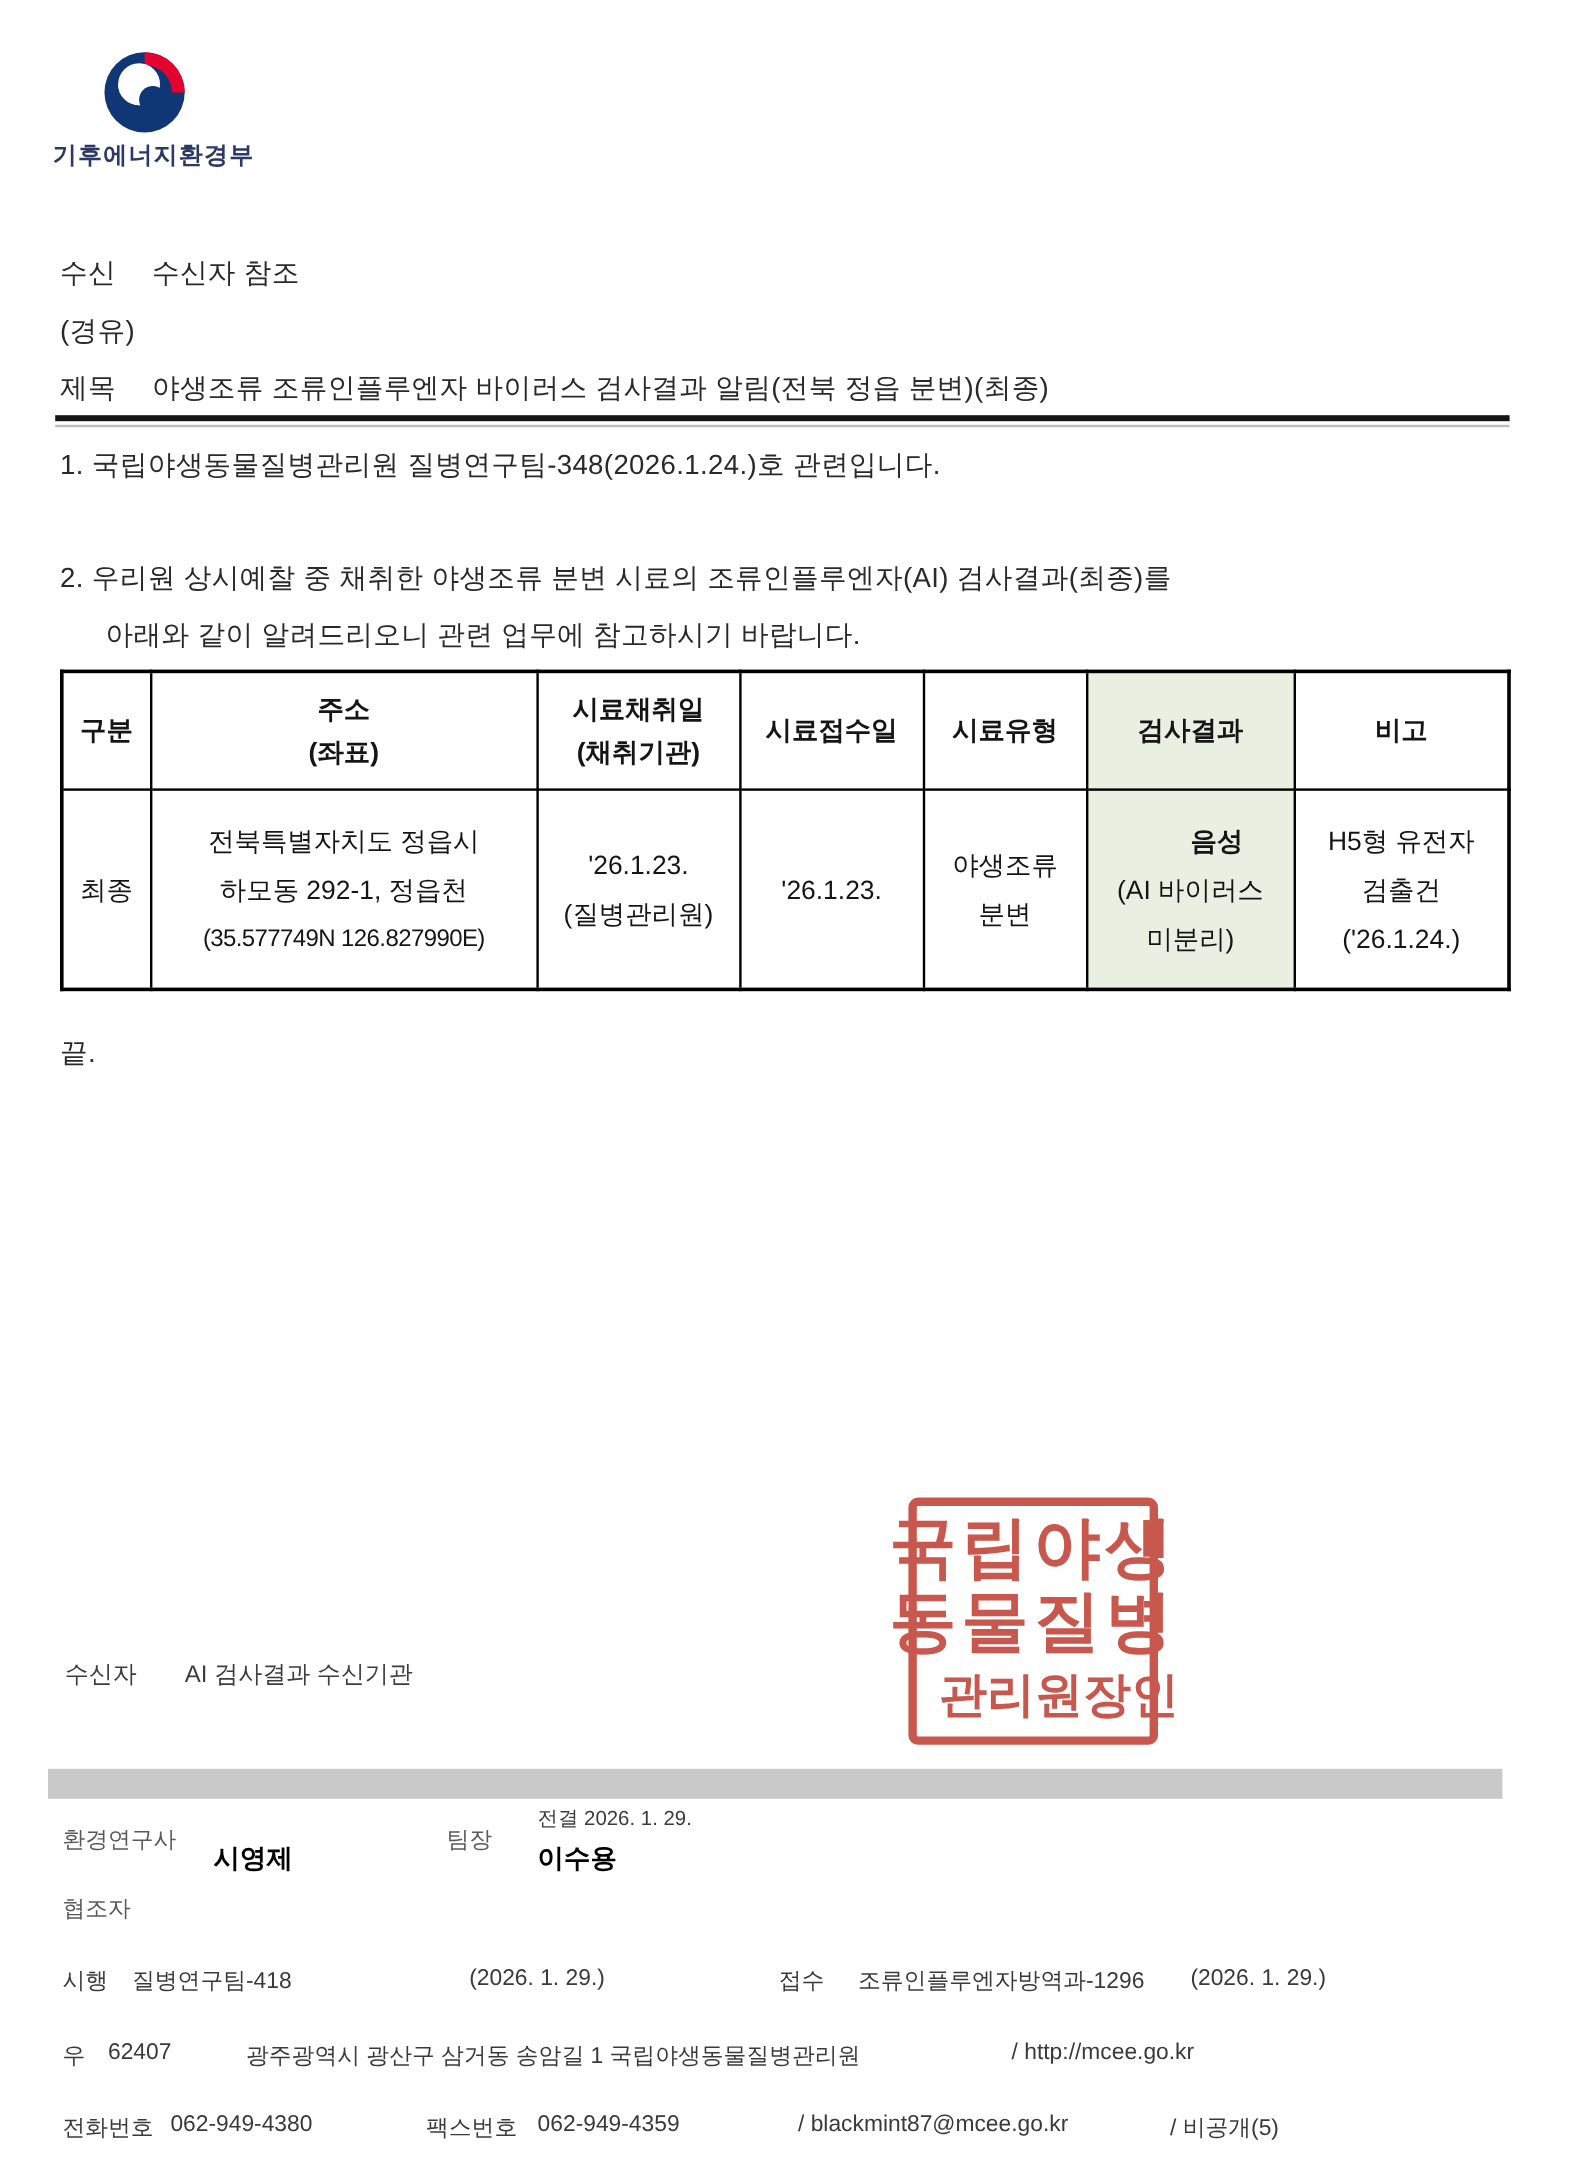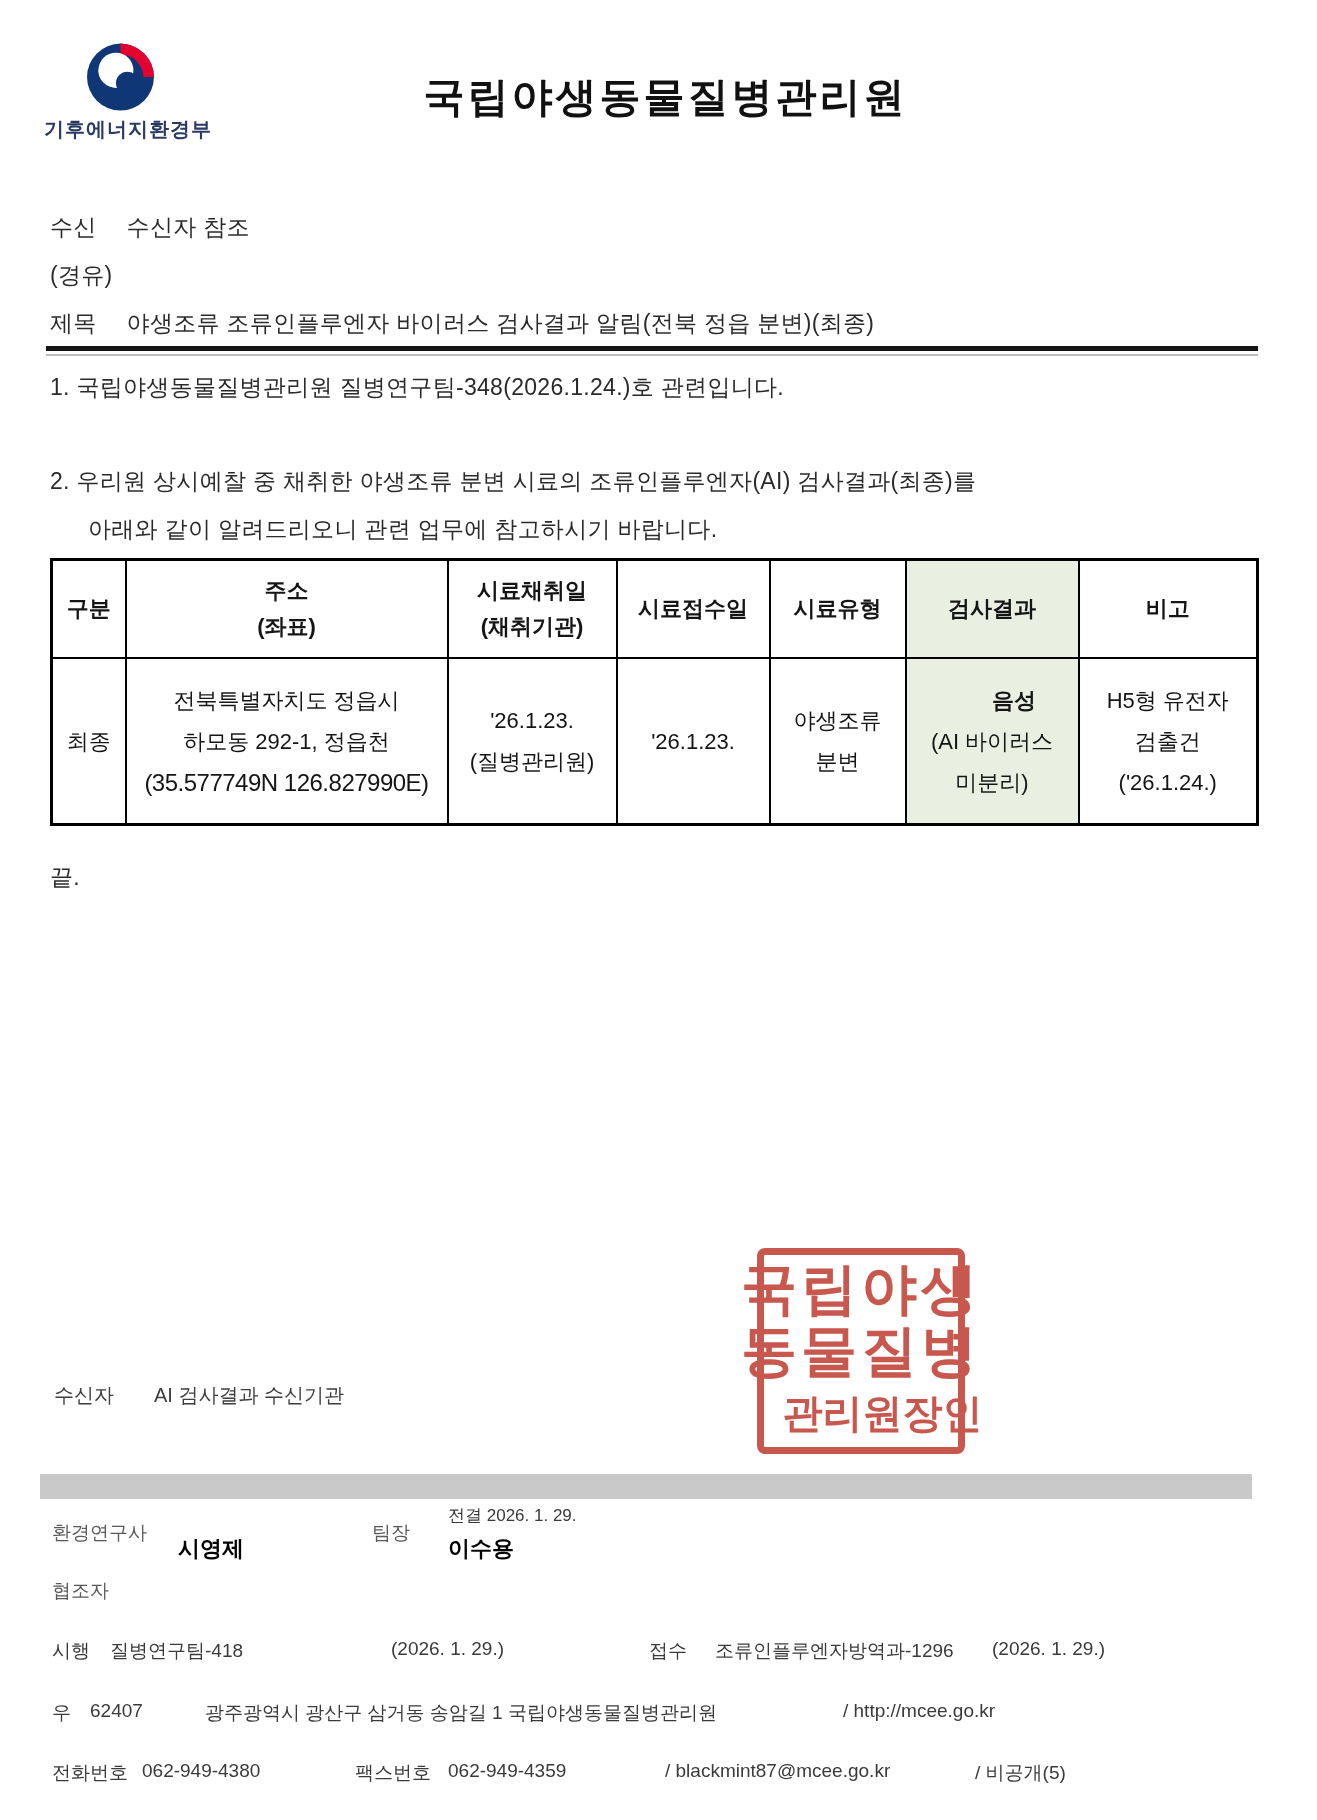--- a/index.html
+++ b/index.html
@@ -41,21 +41,21 @@
   table.result-table th,table.result-table td{
     border:2px solid #000;text-align:center;vertical-align:middle;
     padding:0;color:#151515;
   }
   table.result-table{border:3px solid #000;}
   table.result-table th{height:96px;font-size:22px;font-weight:bold;line-height:36px;}
   table.result-table td{height:164px;font-size:22px;line-height:41px;}
   .col-result{background:var(--result_bg,#e9f0e2);}
   .cell-line{display:block;}
   .cell-line.bold{font-weight:bold;margin-left:44px;}
-  .cell-line.small{font-size:24px;letter-spacing:-0.5px;text-align:center;}
+  .cell-line.small{font-size:20px;letter-spacing:-0.5px;text-align:center;}
 
   
   .sign-title{left:437px;top:1316px;font-size:37px;font-weight:800;
     letter-spacing:1px;color:#0d0d0d;z-index:3;}
   .stamp{left:757px;top:1248px;width:208px;height:206px;box-sizing:border-box;
     border:7px solid var(--stamp_red,#c4493e);border-radius:8px;z-index:1;
     display:flex;flex-direction:column;justify-content:center;align-items:center;
     opacity:0.92;background:rgba(255,255,255,0);}
   .stamp-line{color:var(--stamp_red,#c4493e);font-weight:800;font-size:56px;
     line-height:62px;letter-spacing:4px;white-space:nowrap;}
@@ -95,21 +95,20 @@
 <div class="page">
 
   <svg class="abs emblem" viewBox="0 0 100 100">
     <circle cx="48" cy="54" r="44" fill="#0f3675"></circle>
     <path d="M48 10 A44 44 0 0 1 92 54 L78 54 A30 30 0 0 0 48 24 Z" fill="#e4032e"></path>
     <circle cx="42" cy="45" r="23" fill="#ffffff"></circle>
     <path d="M19 45 A23 23 0 0 0 42 68 A15 15 0 0 0 42 38 Z" fill="#ffffff"></path>
     <circle cx="57" cy="62" r="15" fill="#0f3675"></circle>
   </svg>
   <div class="abs ministry-name">기후에너지환경부</div>
-  <div class="abs doc-title">국립야생동물질병관리원</div>
 
   <div class="abs txt line-recipient">
     <span>수신</span><span class="lbl-gap">수신자 참조</span>
   </div>
   <div class="abs txt line-via">(경유)</div>
   <div class="abs txt line-subject">
     <span>제목</span><span class="lbl-gap">야생조류 조류인플루엔자 바이러스 검사결과 알림(전북 정읍 분변)(최종)</span>
   </div>
   <div class="abs rule-thick"></div>
   <div class="abs rule-thin"></div>

